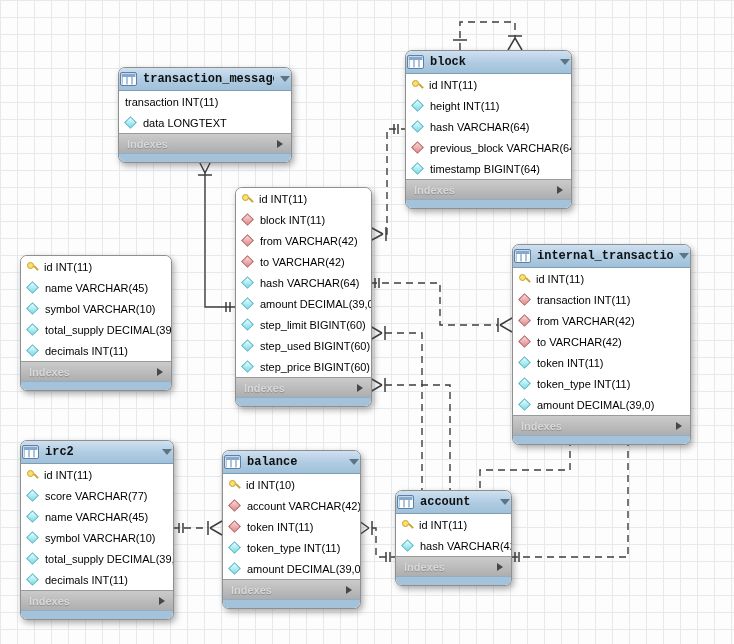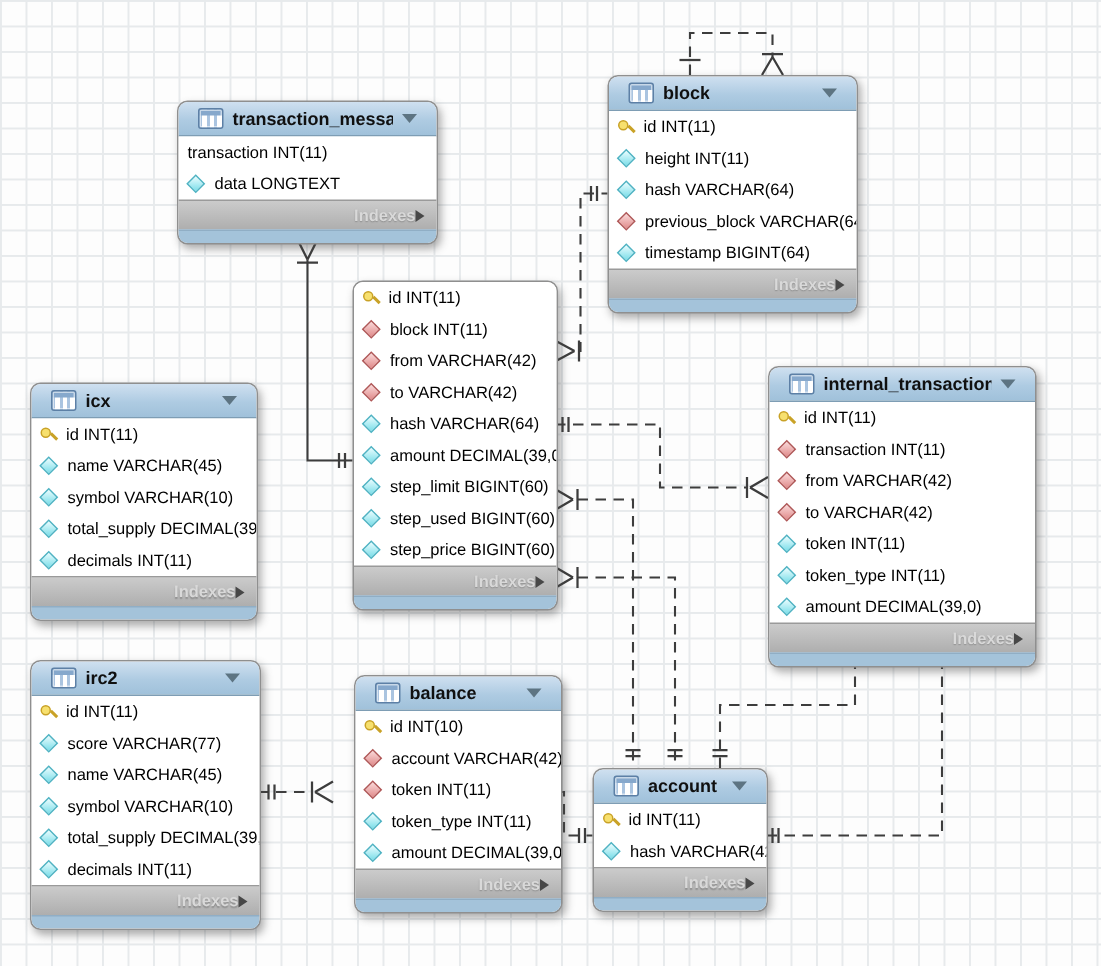--- a/index.html
+++ b/index.html
@@ -17,23 +17,24 @@
   .dashed{stroke-dasharray:7 5;}
   .mk{fill:none;stroke:#3d3d3d;stroke-width:1.5;}
 
   .table{
     position:absolute;z-index:2;background:#fff;
     border:1px solid #8f8f8f;border-radius:7px;
     box-shadow:2px 3px 6px rgba(70,70,70,.45);
     overflow:hidden;
   }
   .thead{
-    height:22px;display:flex;align-items:center;gap:6px;padding:0 13px;
+    height:22px;display:flex;align-items:center;gap:6px;padding:0 1px;
     background:linear-gradient(#cfe0f0,#aecbe2 55%,#a0c1da);
     border-bottom:1px solid #7e9db4;
+    font-family:Liberation Mono, monospace;
   }
   .tbl-ico{
     width:15px;height:12px;flex:0 0 auto;border:1px solid #5d80a6;border-radius:2px;
     background-image:
       linear-gradient(#86a8cc,#86a8cc),
       repeating-linear-gradient(90deg,#aac4e0 0 2px,#ffffff 2px 5px);
     background-size:100% 4px,100% 100%;
     background-repeat:no-repeat,repeat;
     box-shadow:0 0 0 1px rgba(255,255,255,.55) inset;
   }
@@ -58,21 +59,21 @@
   .ic-key::before{
     content:"";position:absolute;left:0;top:1px;width:5px;height:5px;
     border:1.5px solid #c9a227;border-radius:50%;background:#f7e06e;
   }
   .ic-key::after{
     content:"";position:absolute;left:6px;top:6px;width:6px;height:2px;
     background:#c9a227;transform:rotate(45deg);
   }
   .lbl{overflow:hidden;text-overflow:clip;}
   .tfoot{
-    height:19px;display:flex;align-items:center;justify-content:flex-end;
+    height:19px;display:flex;align-items:center;justify-content:space-between;
     padding:0 8px;border-top:1px solid #9a9a9a;
     background:linear-gradient(#cbcbcb,#aeaeae);
   }
   .idx{font-size:11px;font-weight:bold;color:#d9d9d9;text-shadow:0 1px 1px #8d8d8d;}
   .arr{
     width:0;height:0;
     border-top:4px solid transparent;border-bottom:4px solid transparent;
     border-left:6px solid #474747;
   }
   .tstrip{height:8px;background:#a4c3da;border-top:1px solid #90aec5;}
@@ -224,25 +225,20 @@
     <span class="lbl">step_price BIGINT(60)</span>
   </div>
   <div class="tfoot">
     <span class="idx">Indexes</span>
     <span class="arr"></span>
   </div>
   <div class="tstrip"></div>
 </div>
 
 <div class="table" style="left:20px;top:255px;width:150px">
-  <div class="thead">
-    <span class="tbl-ico"></span>
-    <span class="ttitle">icx</span>
-    <span class="tri"></span>
-  </div>
   <div class="trow">
     <span class="ic ic-key"></span>
     <span class="lbl">id INT(11)</span>
   </div>
   <div class="trow">
     <span class="ic ic-col"></span>
     <span class="lbl">name VARCHAR(45)</span>
   </div>
   <div class="trow">
     <span class="ic ic-col"></span>
@@ -334,21 +330,21 @@
     <span class="ic ic-col"></span>
     <span class="lbl">decimals INT(11)</span>
   </div>
   <div class="tfoot">
     <span class="idx">Indexes</span>
     <span class="arr"></span>
   </div>
   <div class="tstrip"></div>
 </div>
 
-<div class="table" style="left:236px;top:450px;width:137px">
+<div class="table" style="left:222px;top:450px;width:137px">
   <div class="thead">
     <span class="tbl-ico"></span>
     <span class="ttitle">balance</span>
     <span class="tri"></span>
   </div>
   <div class="trow">
     <span class="ic ic-key"></span>
     <span class="lbl">id INT(10)</span>
   </div>
   <div class="trow">
@@ -367,21 +363,21 @@
     <span class="ic ic-col"></span>
     <span class="lbl">amount DECIMAL(39,0)</span>
   </div>
   <div class="tfoot">
     <span class="idx">Indexes</span>
     <span class="arr"></span>
   </div>
   <div class="tstrip"></div>
 </div>
 
-<div class="table" style="left:395px;top:512px;width:115px">
+<div class="table" style="left:395px;top:490px;width:115px">
   <div class="thead">
     <span class="tbl-ico"></span>
     <span class="ttitle">account</span>
     <span class="tri"></span>
   </div>
   <div class="trow">
     <span class="ic ic-key"></span>
     <span class="lbl">id INT(11)</span>
   </div>
   <div class="trow">

